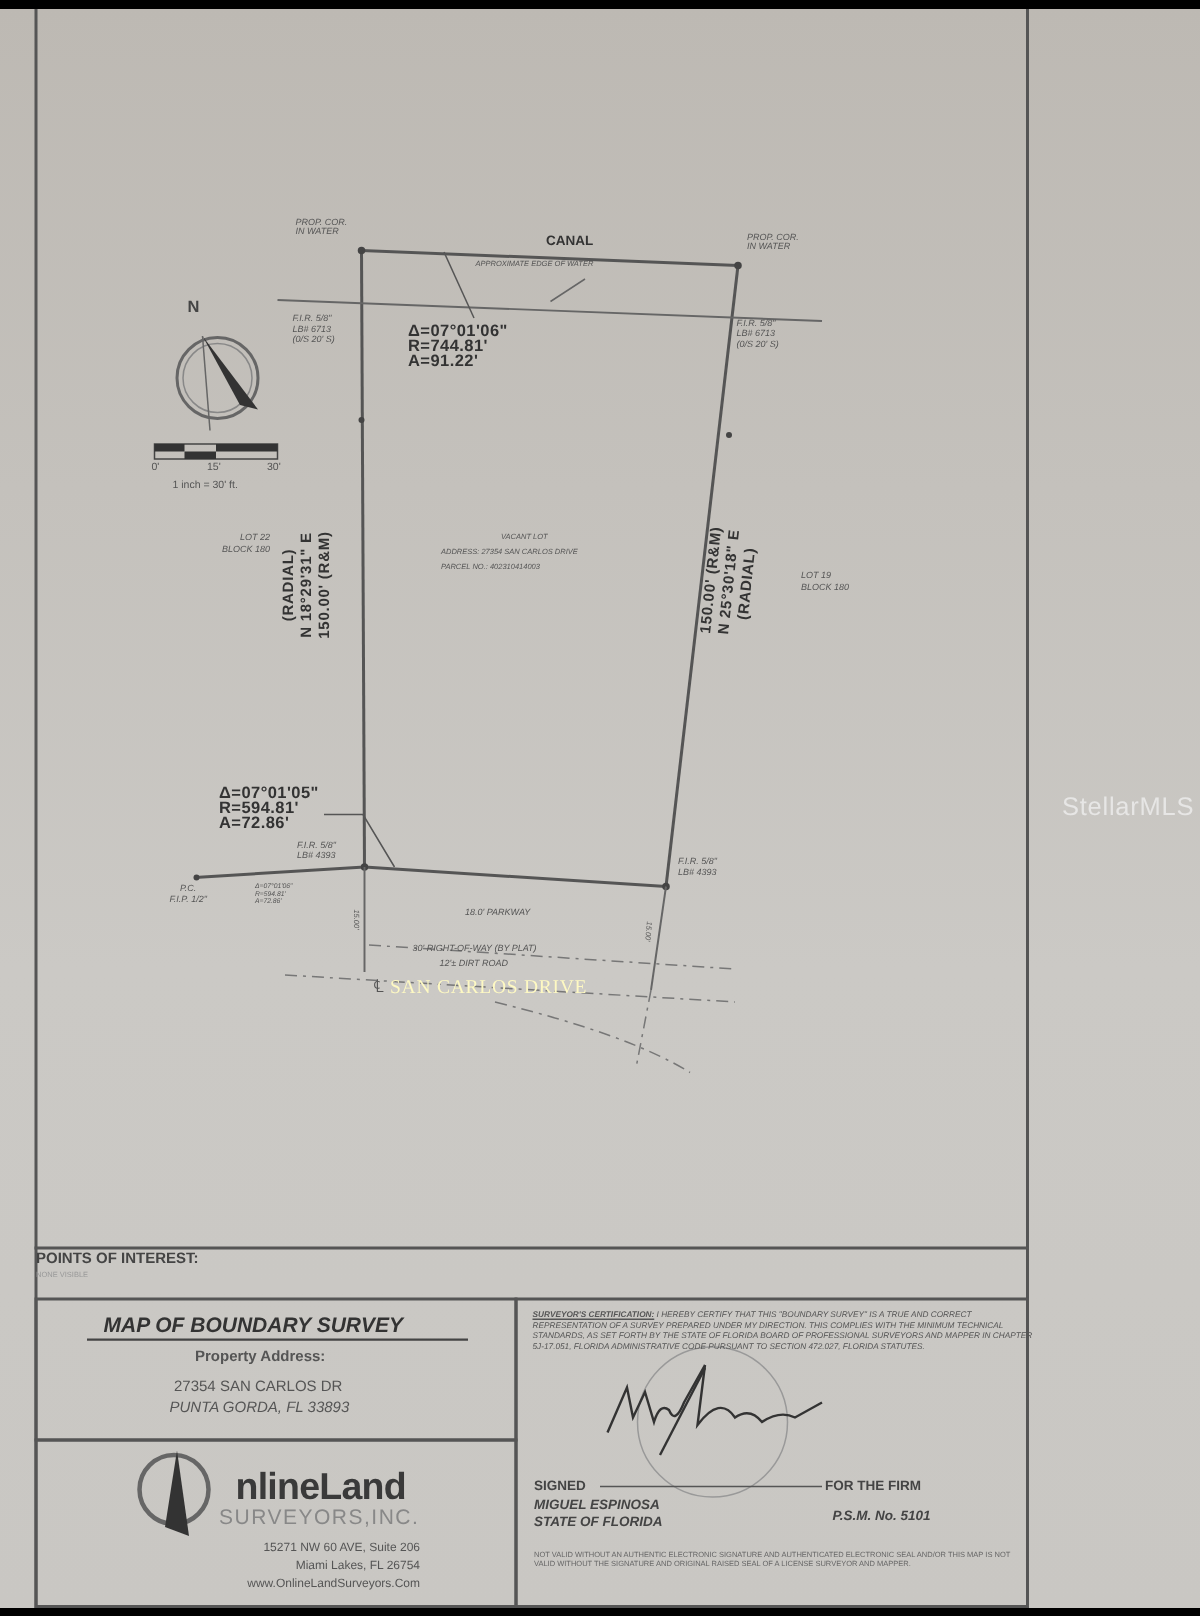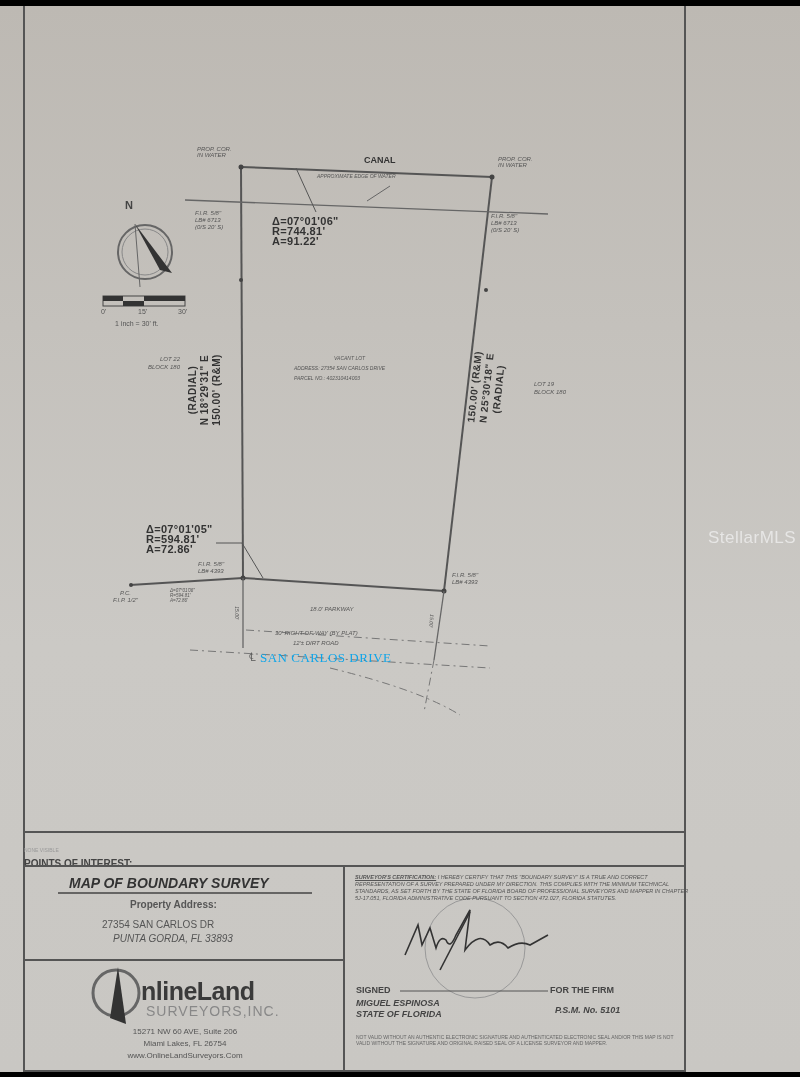--- a/index.html
+++ b/index.html
@@ -11,23 +11,23 @@
   .t { position:absolute; color:#333; white-space:nowrap; }
   .tiny { font-size:6px; font-style:italic; color:#555; }
   .small { font-size:7px; color:#555; }
   .curve { font-size:11px; font-weight:bold; color:#333; line-height:10px; letter-spacing:0.3px; }
   .bearing { font-size:10px; font-weight:bold; color:#333; letter-spacing:0.5px; }
   .box { position:absolute; border:2px solid #555; box-sizing:border-box; }
   .poi-label { font-size:10px; font-weight:bold; color:#444; }
   .title { font-size:14px; font-weight:bold; font-style:italic; color:#333;text-align:center; }
   .prop-label { font-size:10px; font-weight:bold; color:#555; }
   .prop-addr { font-size:10px; color:#555; }
-  .logo-big { font-size:25px; font-weight:bold; color:#3a3a3a; letter-spacing:-0.5px; }
+  .logo-big { font-size:25px; font-weight:bold; color:#3a3a3a; letter-spacing:-0.5px;padding-left:16px; }
   .logo-sub { font-size:14px; color:#888; letter-spacing:1px; }
-  .firm-addr { font-size:8px; color:#555; text-align:center; line-height:12px; }
+  .firm-addr { font-size:8px; color:#555; text-align:right; line-height:12px; }
   .cert { font-size:5.5px; color:#555; line-height:7px; width:335px; white-space:normal; font-style:italic; }
   .cert b { text-decoration:underline; }
   .sig-row { font-size:9px; font-weight:bold; color:#444; }
   .sig-name { font-size:9px; font-weight:bold; font-style:italic; color:#444; line-height:11px; }
   .disclaimer { font-size:5px; color:#666; line-height:6px; width:330px; white-space:normal; }
   .watermark { font-size:17px; color:rgba(240,240,240,0.75); letter-spacing:0.5px;text-align:center; }
 </style>
 </head>
 <body>
 
@@ -129,32 +129,32 @@
 <div class="t tiny" style="left:198px;top:561px;line-height:7px;"><span>F.I.R. 5/8"</span><br><span>LB# 4393</span></div>
 <div class="t tiny" style="left:452px;top:572px;line-height:7px;"><span>F.I.R. 5/8"</span><br><span>LB# 4393</span></div>
 <div class="t tiny" style="left:113px;top:590px;line-height:7px;text-align:center;"><span>P.C.</span><br><span>F.I.P. 1/2"</span></div>
 <div class="t tiny" style="left:170px;top:588px;line-height:5px;font-size:4.5px;"><span>Δ=07°01'06"</span><br><span>R=594.81'</span><br><span>A=72.86'</span></div>
 <div class="t tiny" style="left:310px;top:606px;">18.0' PARKWAY</div>
 <div class="t tiny" style="left:230px;top:610px;font-size:5px;transform:rotate(90deg);">15.00'</div>
 <div class="t tiny" style="left:425px;top:618px;font-size:5px;transform:rotate(95deg);">15.00'</div>
 <div class="t tiny" style="left:275px;top:630px;">30' RIGHT-OF-WAY (BY PLAT)</div>
 <div class="t tiny" style="left:293px;top:640px;">12'± DIRT ROAD</div>
 <div class="t" style="left:249px;top:648px;font-family:'Liberation Serif',serif;font-size:12px;color:#555;">℄</div>
-<div class="t" style="left:260px;top:650px;font-family:'Liberation Serif',serif;font-size:13px;color:#0ea5e9;letter-spacing:0.5px;">SAN CARLOS DRIVE</div>
+<div class="t" style="left:260px;top:650px;font-family:'Liberation Serif',serif;font-size:13px;color:#fef9c3;letter-spacing:0.5px;">SAN CARLOS DRIVE</div>
 
 <div class="t watermark" style="left:708px;top:528px;">StellarMLS</div>
 
 <div class="box" style="left:23px;top:831px;width:663px;height:36px;border-left:none;border-right:none;border-bottom:none;"></div>
-<div class="t poi-label" style="left:24px;top:834px;margin-top:24px;">POINTS OF INTEREST:</div>
+<div class="t poi-label" style="left:24px;top:834px;">POINTS OF INTEREST:</div>
 <div class="t" style="left:24px;top:847px;font-size:5px;color:#999;">NONE VISIBLE</div>
 
 <div class="box" style="left:23px;top:865px;width:322px;height:96px;"></div>
 <div class="t title" style="left:69px;top:875px;">MAP OF BOUNDARY SURVEY</div>
 <div class="t prop-label" style="left:130px;top:899px;">Property Address:</div>
-<div class="t prop-addr" style="left:102px;top:919px;text-align:center;">27354 SAN CARLOS DR</div>
+<div class="t prop-addr" style="left:116px;top:919px;text-align:center;">27354 SAN CARLOS DR</div>
 <div class="t prop-addr" style="left:113px;top:933px;font-style:italic;">PUNTA GORDA, FL 33893</div>
 
 <div class="box" style="left:23px;top:959px;width:322px;height:113px;"></div>
 <div class="t logo-big" style="left:141px;top:977px;">nlineLand</div>
 <div class="t logo-sub" style="left:146px;top:1003px;">SURVEYORS,INC.</div>
 <div class="t firm-addr" style="left:90px;top:1026px;width:190px;"><span>15271 NW 60 AVE, Suite 206</span><br><span>Miami Lakes, FL 26754</span><br><span>www.OnlineLandSurveyors.Com</span></div>
 
 <div class="box" style="left:343px;top:865px;width:343px;height:207px;"></div>
 <div class="t cert" style="left:355px;top:874px;"><b>SURVEYOR'S CERTIFICATION:</b><span> I HEREBY CERTIFY THAT THIS "BOUNDARY SURVEY" IS A TRUE AND CORRECT REPRESENTATION OF A SURVEY PREPARED UNDER MY DIRECTION. THIS COMPLIES WITH THE MINIMUM TECHNICAL STANDARDS, AS SET FORTH BY THE STATE OF FLORIDA BOARD OF PROFESSIONAL SURVEYORS AND MAPPER IN CHAPTER 5J-17.051, FLORIDA ADMINISTRATIVE CODE PURSUANT TO SECTION 472.027, FLORIDA STATUTES.</span></div>
 <div class="t sig-row" style="left:356px;top:985px;">SIGNED</div>

